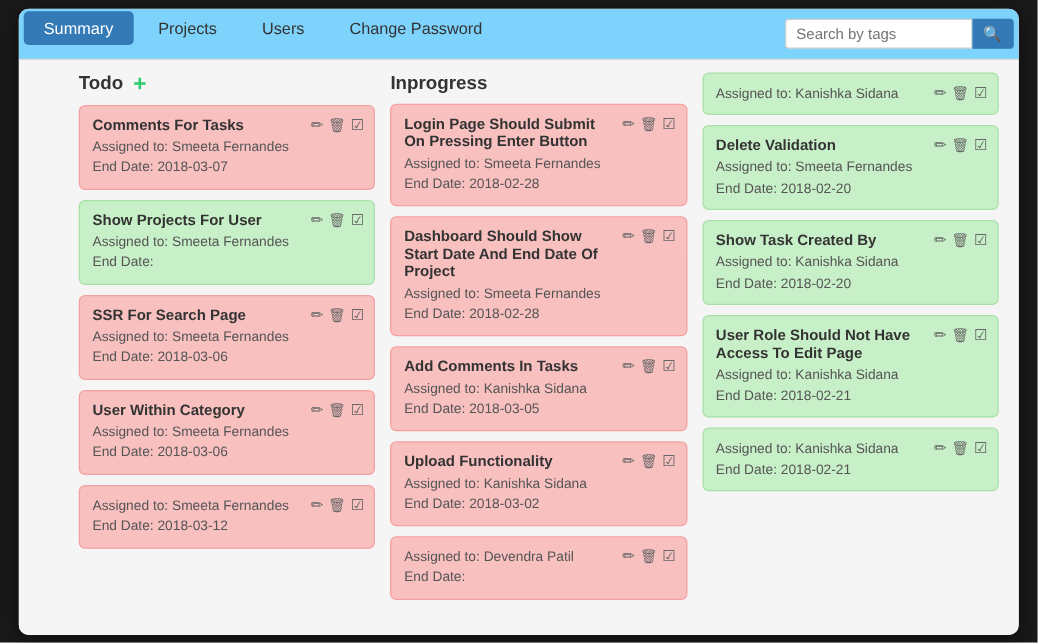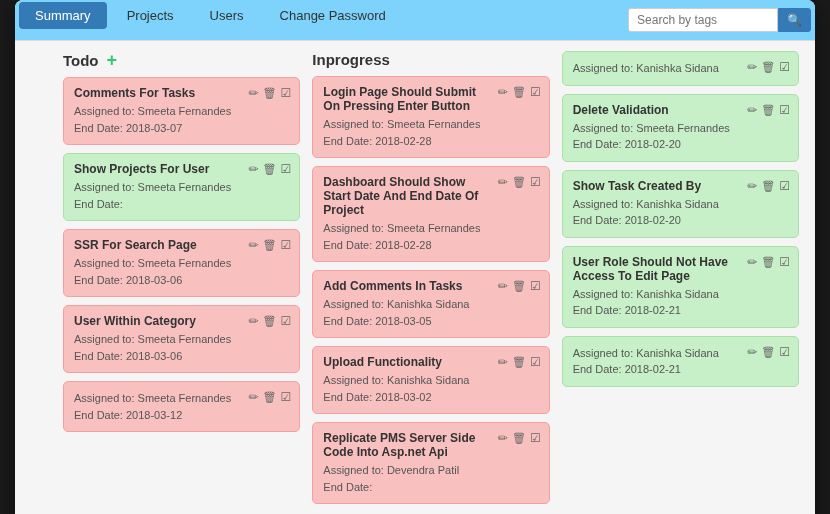--- a/index.html
+++ b/index.html
@@ -268,21 +268,20 @@
               <span>Assigned to: Kanishka Sidana</span>
               <span>End Date: 2018-03-02</span>
             </div>
             <div class="task-actions">
               <span class="action-icon icon-edit"></span>
               <span class="action-icon icon-delete"></span>
               <span class="action-icon icon-complete"></span>
             </div>
           </div>
           <div class="task-card pink">
-            <div class="task-title">Replicate PMS Server Side Code Into Asp.net Api</div>
             <div class="task-meta">
               <span>Assigned to: Devendra Patil</span>
               <span>End Date: </span>
             </div>
             <div class="task-actions">
               <span class="action-icon icon-edit"></span>
               <span class="action-icon icon-delete"></span>
               <span class="action-icon icon-complete"></span>
             </div>
           </div>

